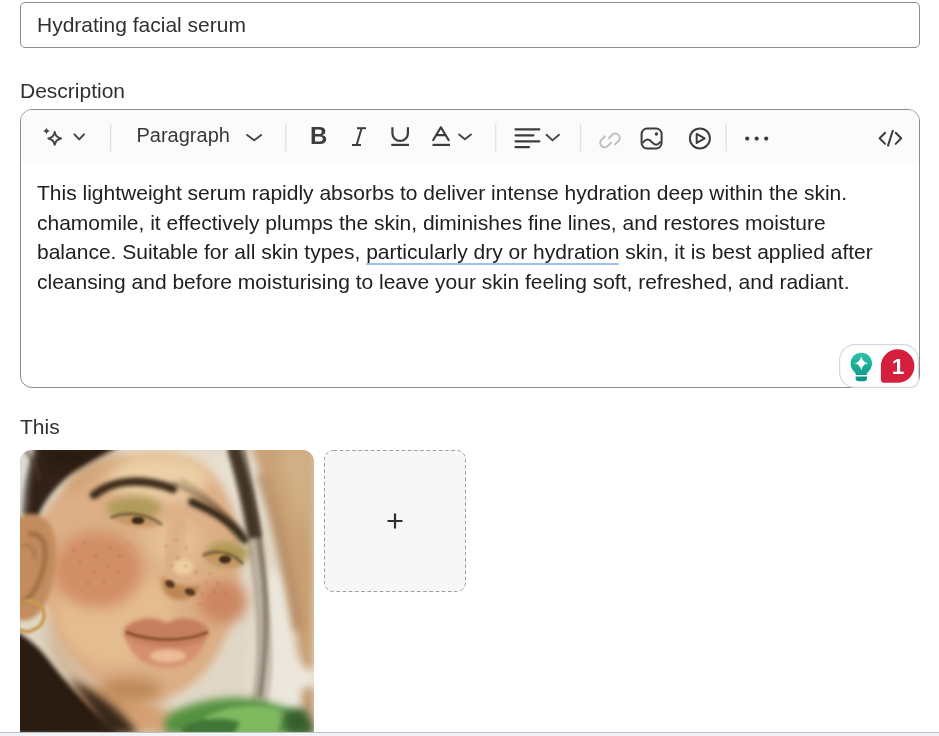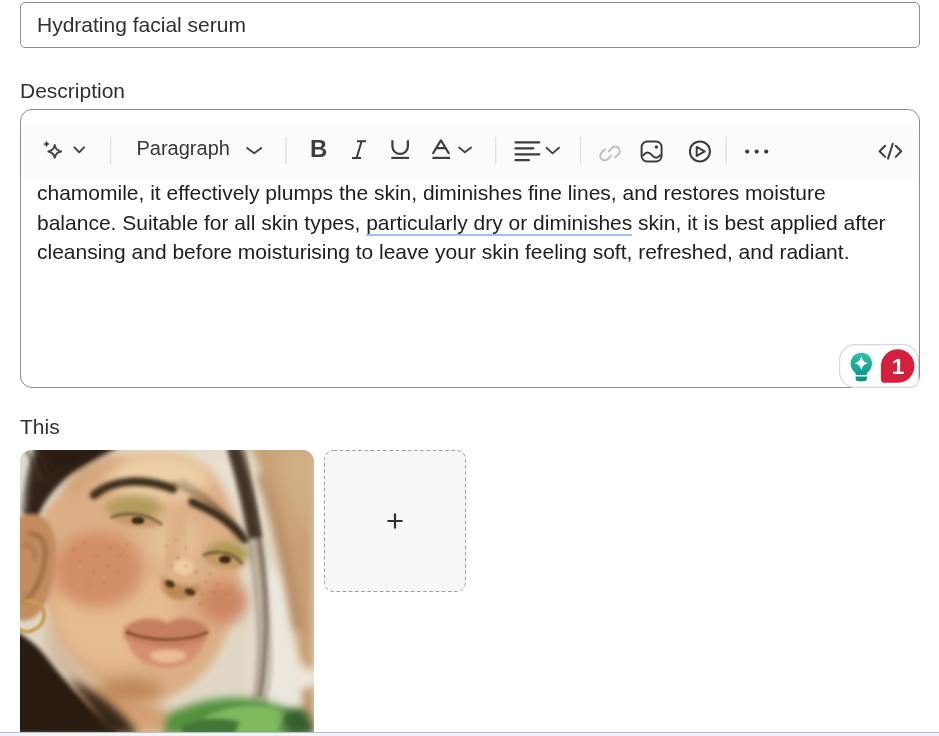--- a/index.html
+++ b/index.html
@@ -11,21 +11,21 @@
   font-size:21px; color:#303030; line-height:44.5px; padding-left:16px;
 }
 .label { position:absolute; left:20px; font-size:21px; line-height:21px; color:#303030; }
 #lbl-desc { top:80px; }
 #lbl-media { top:416px; }
 #editor {
   position:absolute; left:20px; top:109px; width:900px; height:279px;
   border:1px solid #8d8d8d; border-radius:12px; background:#fff;
 }
 #toolbar {
-  position:absolute; left:0; top:13px; width:898px; height:54px;
+  position:absolute; left:0; top:0; width:898px; height:54px;
   background:#fbfbfb; border-radius:11px 11px 0 0;
 }
 #content {
   position:absolute; left:0; top:54px; width:898px; padding:14px 16px 0;
   font-size:21px; line-height:29.5px; color:#202020; letter-spacing:0px;
 }
 #content div { white-space:nowrap; }
 .ul-sugg { border-bottom:2.5px solid #a2bff2; }
 #badge {
   position:absolute; left:818px; top:234px; width:80px; height:44px;
@@ -101,22 +101,23 @@
         <circle cx="745.2" cy="28.6" r="2.1"></circle>
       </g>
       <g stroke="#3d3d3d" stroke-width="2" fill="none" stroke-linecap="round" stroke-linejoin="round">
         <path d="M 864.1 22.7 L 858.6 28.3 L 864.1 33.9"></path>
         <path d="M 874.7 22.7 L 880.2 28.3 L 874.7 33.9"></path>
         <line x1="871.8" y1="20.8" x2="867.0" y2="35.6"></line>
       </g>
     </svg>
   </div>
   <div id="content">
+    <div>This lightweight serum rapidly absorbs to deliver intense hydration deep within the skin.</div>
     <div>chamomile, it effectively plumps the skin, diminishes fine lines, and restores moisture</div>
-    <div>balance. Suitable for all skin types, <span class="ul-sugg">particularly dry or diminishes</span> skin, it is best applied after</div>
+    <div>balance. Suitable for all skin types, <span class="ul-sugg">particularly dry or hydration</span> skin, it is best applied after</div>
     <div>cleansing and before moisturising to leave your skin feeling soft, refreshed, and radiant.</div>
   </div>
   <div id="badge">
     <svg width="80" height="44" viewBox="0 0 80 44">
       <defs>
         <linearGradient id="bulbg" x1="0" y1="0" x2="0" y2="1">
           <stop offset="0" stop-color="#2cc3a8"></stop>
           <stop offset="1" stop-color="#0f9d8d"></stop>
         </linearGradient>
         <radialGradient id="glow" cx="0.5" cy="0.5" r="0.5">

